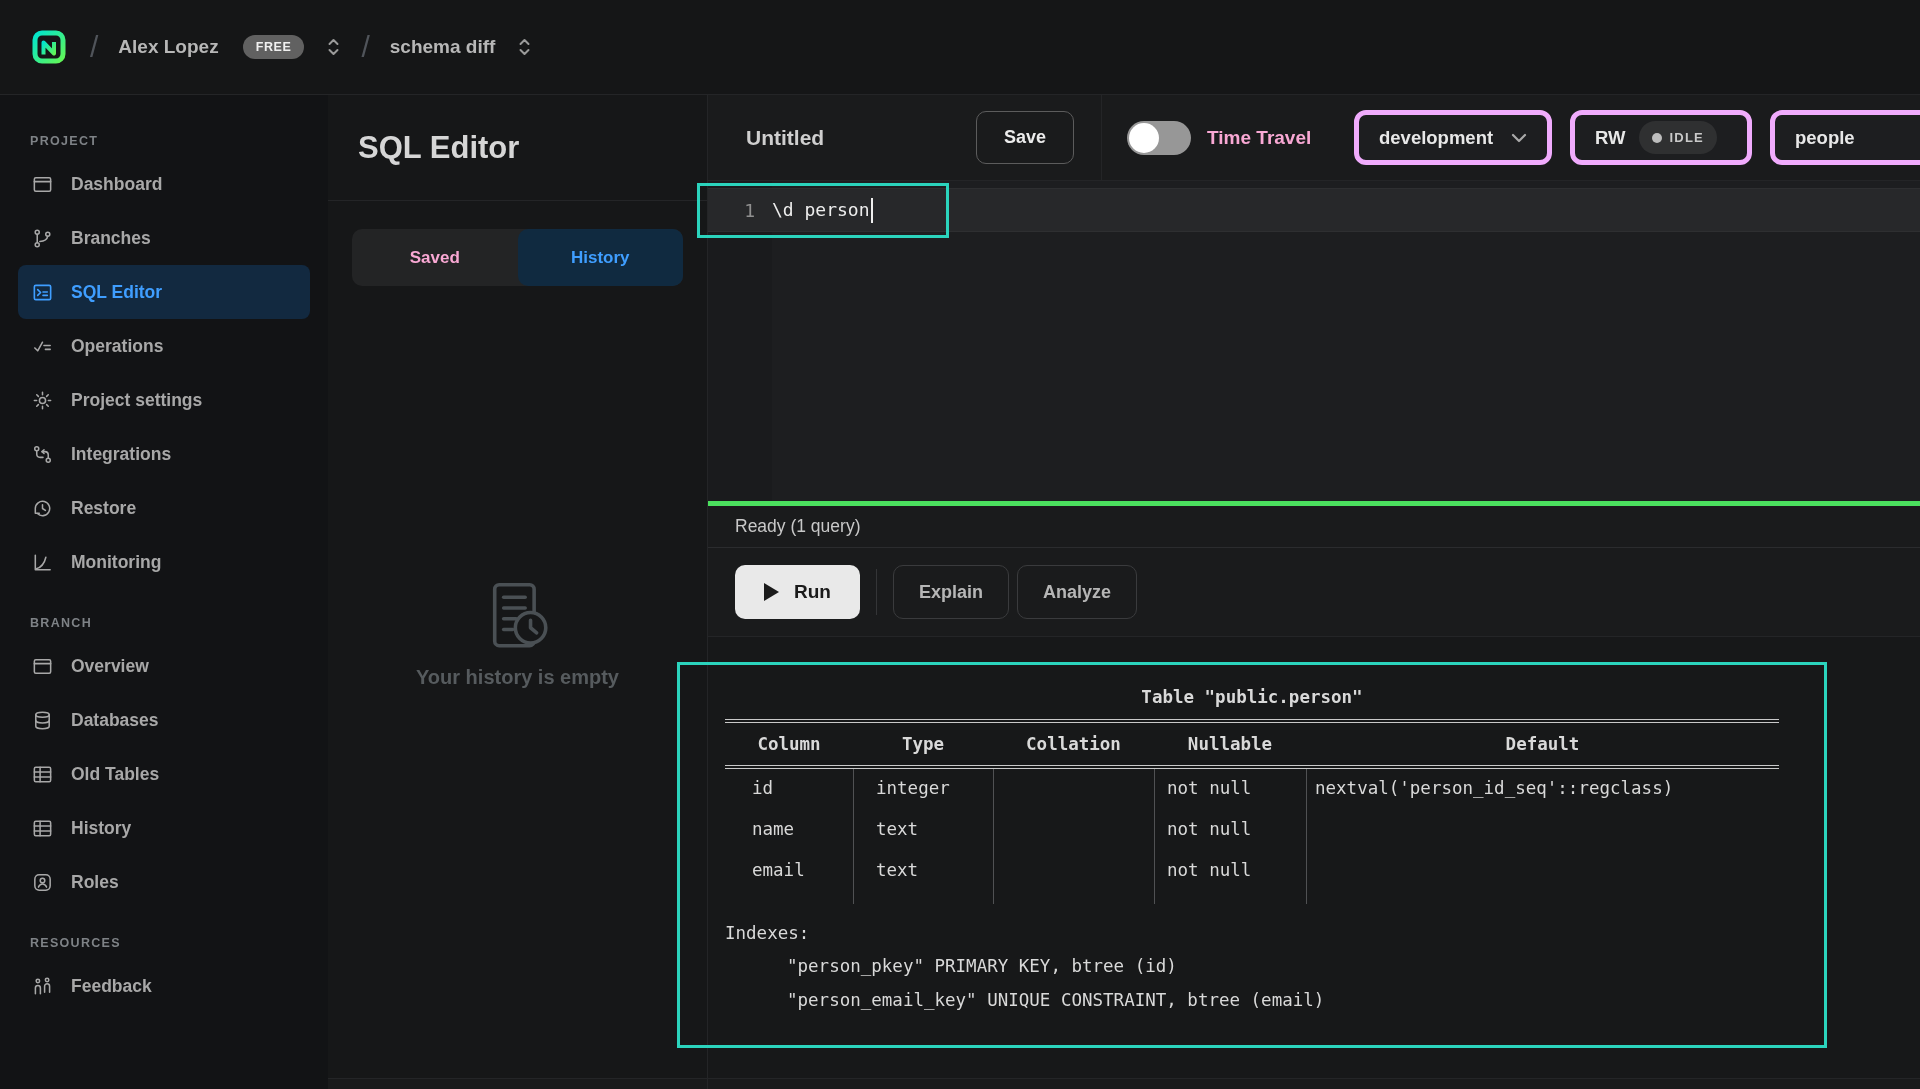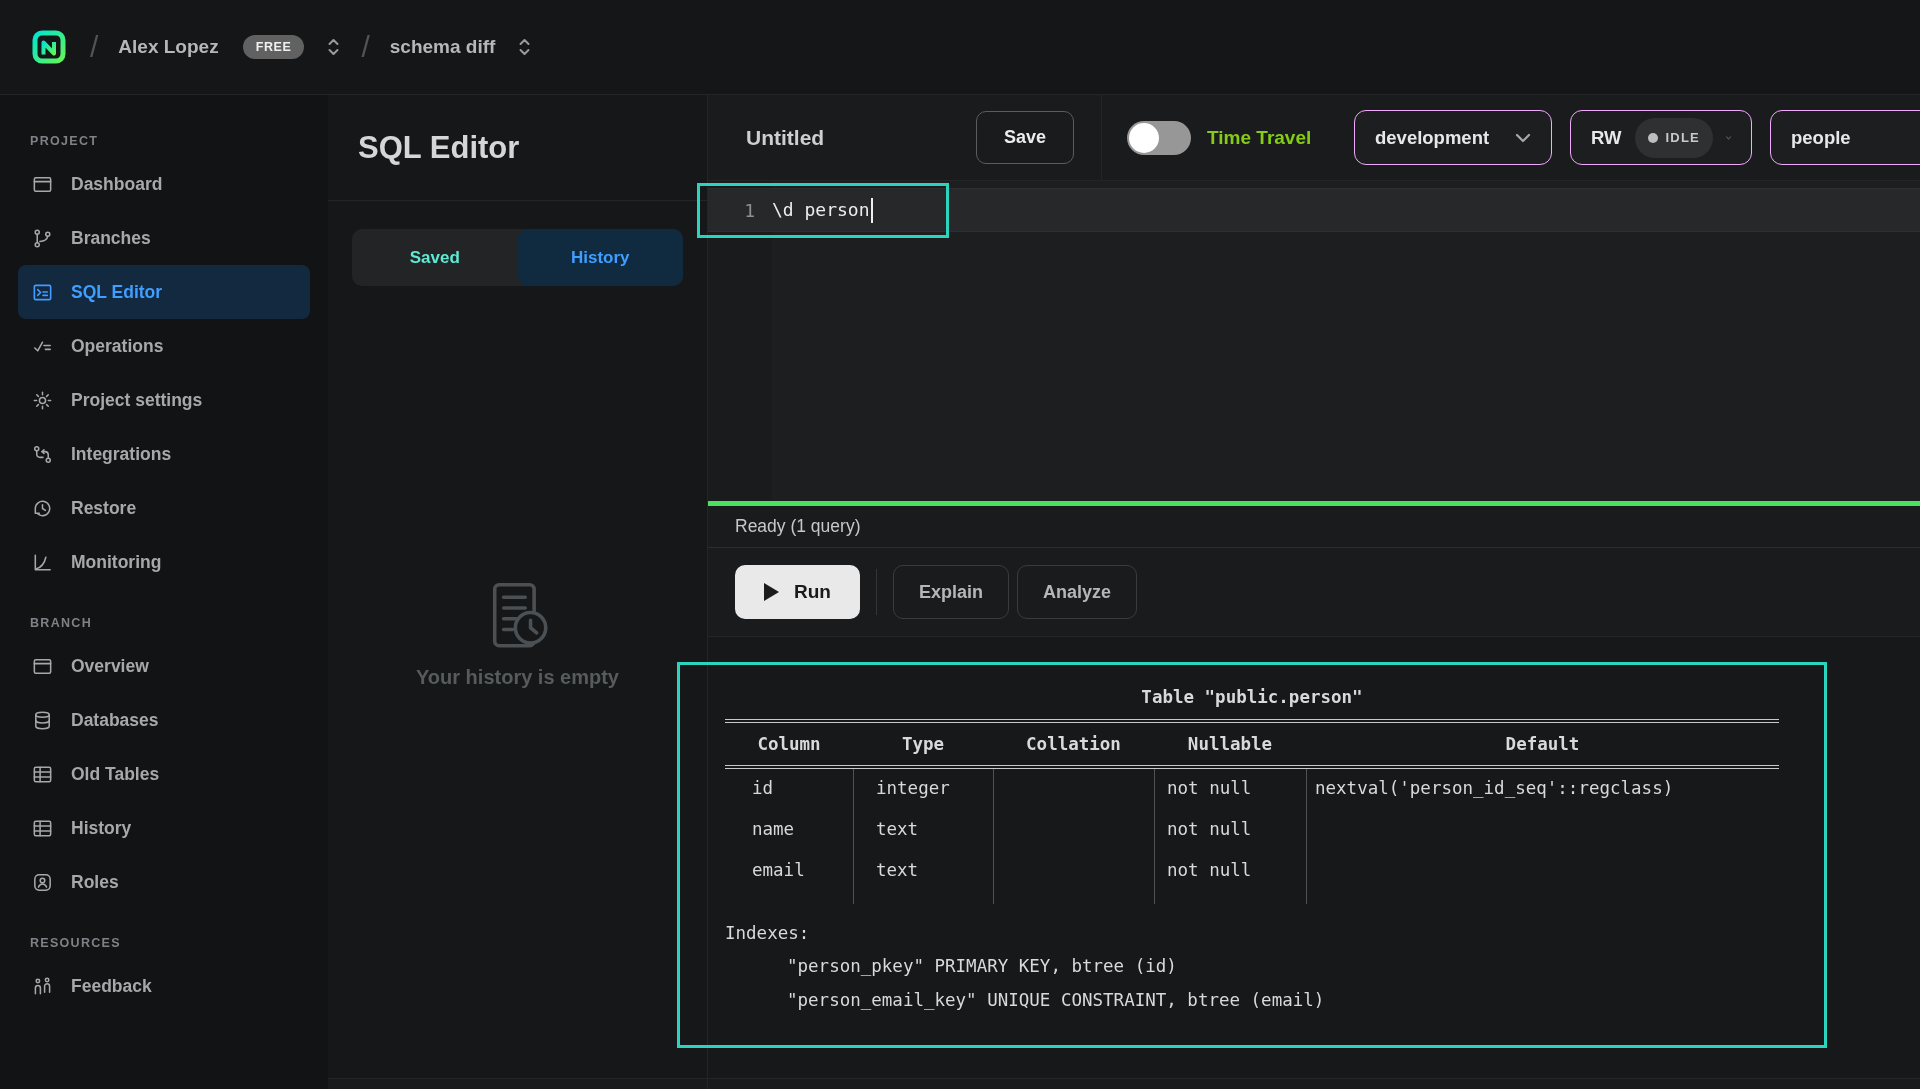--- a/index.html
+++ b/index.html
@@ -29,47 +29,47 @@
   .nav-item .ic { width:23px; height:23px; flex:none; }
   .nav-item.active { background:#122940; color:#3f9eff; }
 
   
   .sql-panel { width:380px; flex:none; background:#161718; border-right:1px solid #242527;
                display:flex; flex-direction:column;}
   .sql-heading { height:106px; flex:none; display:flex; align-items:center; padding:0 30px;
                  font-size:31px; font-weight:700; color:#d6d6d6; border-bottom:1px solid #242527;}
   .tabs { margin:28px 24px 0; height:57px; flex:none; background:#232425; border-radius:10px; display:flex;}
   .tab { flex:1; display:flex; align-items:center; justify-content:center; font-size:17px;
-         font-weight:600; color:#5eead4; border-radius:10px; cursor:pointer;}
+         font-weight:600; color:#f9a8d4; border-radius:10px; cursor:pointer;}
   .tab.active { background:#102a40; color:#3f9eff; }
   .history-empty { margin-top:288px; display:flex; flex-direction:column; align-items:center;
                    gap:6px; color:#565b5e; font-size:20px; font-weight:600;}
   .panel-footer { margin-top:auto; height:11px; border-top:1px solid #242527; background:#191a1b;}
 
   
   .main { flex:1; min-width:0; display:flex; flex-direction:column; background:#1a1b1c; }
 
   .editor-toolbar { height:86px; flex:none; display:flex; align-items:center;
                     padding-left:38px; border-bottom:1px solid #242527; }
   .editor-title { font-size:21px; font-weight:700; color:#cfcfcf; width:230px; }
   .save-btn { height:53px; padding:0 27px; border:1px solid #5c5c5c; border-radius:10px;
               background:transparent; color:#ececec; font-size:18px; font-weight:600; cursor:pointer;
               font-family:"Liberation Sans",sans-serif;}
   .tb-divider { width:1px; align-self:stretch; background:#242527; margin-left:27px; }
   .toggle { width:64px; height:34px; border-radius:17px; background:#979797; margin-left:25px;
             position:relative; cursor:pointer; flex:none;}
   .toggle .knob { position:absolute; left:2px; top:2px; width:30px; height:30px; border-radius:50%;
                   background:#ffffff; }
-  .toggle-label { color:#84cc16; font-size:19px; font-weight:600; margin-left:16px; }
+  .toggle-label { color:#f9a8d4; font-size:19px; font-weight:600; margin-left:16px; }
   .right-controls { margin-left:auto; display:flex; align-items:center; gap:18px; margin-right:-50px;}
-  .dropdown { height:55px; border:1px solid #f0abfc; background:#1d1e20; border-radius:12px;
+  .dropdown { height:55px; border:5px solid #f0abfc; background:#1d1e20; border-radius:12px;
               display:flex; align-items:center; gap:13px; padding:0 20px; color:#e8e8e8;
               font-size:18.5px; font-weight:600; cursor:pointer;}
   .dd-branch { width:198px; } .dd-compute { width:182px; } .dd-db { width:200px; }
-  .idle-pill { background:#2f3031; border-radius:999px; height:40px; display:flex; align-items:center;
+  .idle-pill { background:#2f3031; border-radius:999px; height:33px; display:flex; align-items:center;
                gap:8px; padding:0 13px; font-size:13px; letter-spacing:1.2px; color:#c9c9c9; font-weight:700;}
   .idle-dot { width:10px; height:10px; border-radius:50%; background:#bdbdbd; }
   .dd-chev { color:#a9a9a9; margin-left:auto; }
 
   
   .code-area { height:320px; flex:none; position:relative; background:#1d1e20; cursor:text;}
   .gutter { position:absolute; left:0; top:0; bottom:0; width:64px; background:#1a1b1d; }
   .code-line { position:absolute; left:0; right:0; top:7px; height:44px; background:#27282a;
                border-top:1px solid #2e2f31; border-bottom:1px solid #2e2f31;
                display:flex; align-items:center; }

